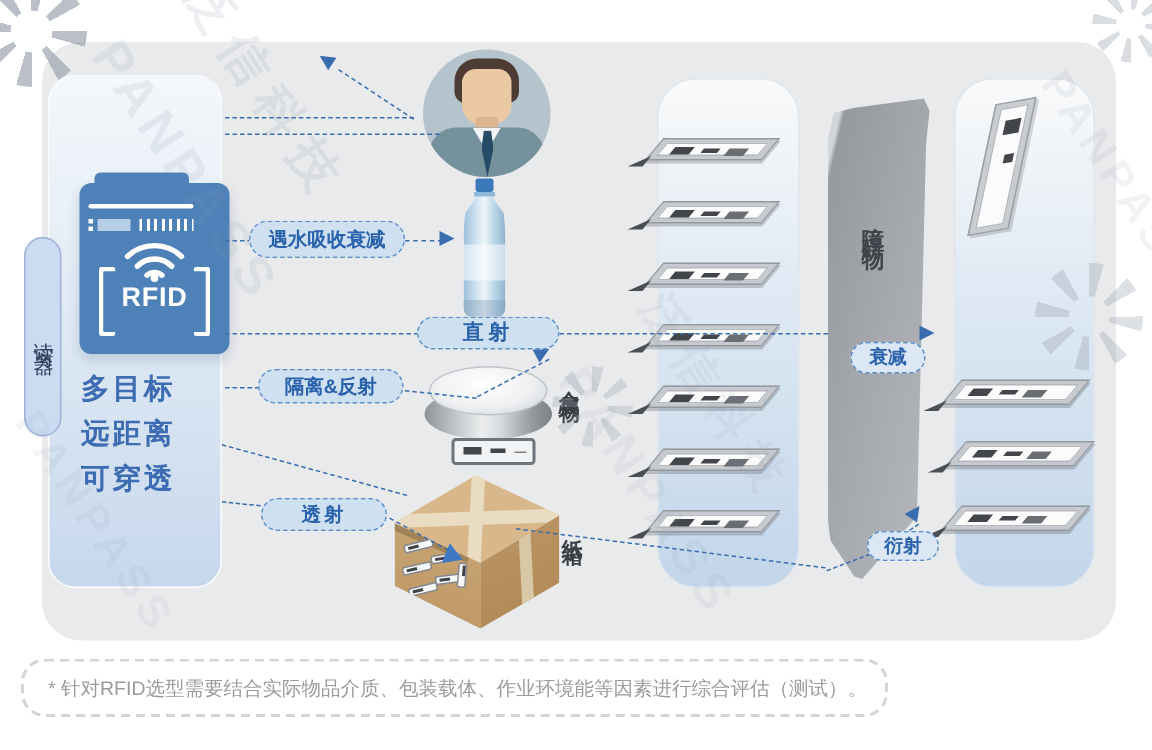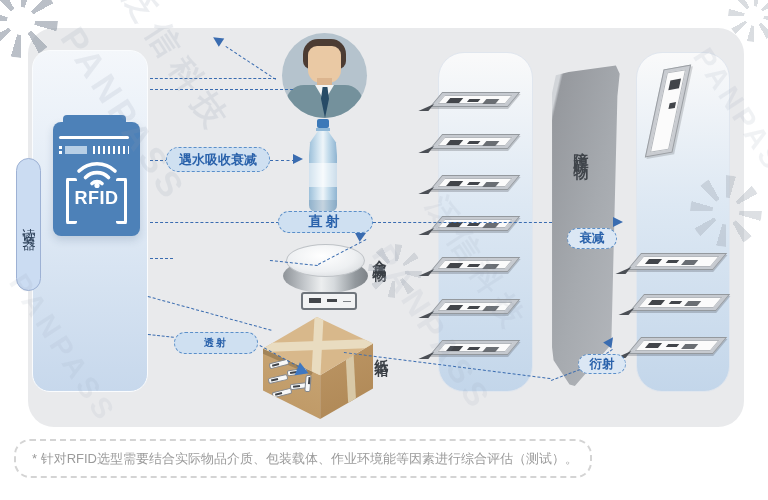--- a/index.html
+++ b/index.html
@@ -23,21 +23,21 @@
     mask:radial-gradient(circle,transparent 0 26%,#000 27% 72%,transparent 73%);}
 
   
   .reader-panel{left:32px;top:50px;width:116px;height:342px;border-radius:18px;border:1px solid #fafcfe;
     background:linear-gradient(180deg,#f4f7fb 0%,#e3ecf6 40%,#c7d8ec 100%);z-index:5;}
   .reader-pill{left:16px;top:158px;width:25px;height:133px;border-radius:13px;background:#cbdcf2;border:1px solid #9db1d4;
     display:flex;align-items:center;justify-content:center;writing-mode:vertical-rl;
     font-size:13.5px;color:#2b3f58;letter-spacing:5px;z-index:6;}
 
   
-  .device{left:53px;top:122px;width:87px;height:114px;background:var(--deviceBlue);border-radius:8px;
+  .device{left:53px;top:122px;width:100px;height:114px;background:var(--deviceBlue);border-radius:8px;
     box-shadow:0 4px 8px rgba(40,70,110,.18);z-index:6;padding-left:16px;}
   .device .tab{position:absolute;left:10px;top:-7px;width:63px;height:10px;background:var(--deviceBlue);border-radius:4px 4px 0 0;}
   .device .hline{position:absolute;left:6px;top:14px;width:70px;height:3px;background:#fff;border-radius:2px;}
   .device .m1{position:absolute;left:6px;top:24px;width:3px;height:3px;background:#fff;box-shadow:0 5px 0 #fff;}
   .device .m2{position:absolute;left:12px;top:24px;width:22px;height:8px;background:#b7cfe6;}
   .device .bars{position:absolute;left:40px;top:24px;width:36px;height:8px;
     background:repeating-linear-gradient(90deg,#fff 0 2px,transparent 2px 5px);}
   .device .wifi{position:absolute;left:0;right:0;top:34px;display:block;margin:0 auto;}
   .device .brkL,.device .brkR{position:absolute;top:56px;width:11px;height:46px;border:3.5px solid #fff;border-radius:2px;}
   .device .brkL{left:13px;border-right:none;}
@@ -156,20 +156,25 @@
       <path d="M5 15 A 26 26 0 0 1 41 15" stroke="#fff" stroke-width="3.6" fill="none" stroke-linecap="round"></path>
       <path d="M11.5 21.5 A 16 16 0 0 1 34.5 21.5" stroke="#fff" stroke-width="3.6" fill="none" stroke-linecap="round"></path>
       <path d="M18 27.5 A 7.5 7.5 0 0 1 28 27.5" stroke="#fff" stroke-width="3.6" fill="none" stroke-linecap="round"></path>
       <circle cx="23" cy="29.4" r="2.6" fill="#fff"></circle>
     </svg>
     <div class="brkL"></div>
     <div class="brkR"></div>
     <div class="rfid-text">RFID</div>
   </div>
 
+  <div class="abs features">
+    <div>多目标</div>
+    <div>远距离</div>
+    <div>可穿透</div>
+  </div>
 
   <div class="dl" style="left:150px;top:78px;width:126px;"></div>
   <div class="dl" style="left:226px;top:46px;width:60px;transform:rotate(33.4deg);"></div>
   <div class="arr" style="left:216px;top:36px;transform:rotate(-147deg);"></div>
   <div class="dl" style="left:150px;top:89px;width:143px;"></div>
 
   <div class="dl" style="left:150px;top:160px;width:18px;"></div>
   <div class="dl" style="left:270px;top:160px;width:25px;"></div>
   <div class="arr" style="left:293px;top:154px;"></div>
 
@@ -187,21 +192,22 @@
   <div class="dl" style="left:260px;top:345px;width:50px;transform:rotate(28.6deg);z-index:11;"></div>
   <div class="arr" style="left:297px;top:363px;transform:rotate(22deg);border-top-width:7px;border-bottom-width:7px;border-left-width:12px;border-left-color:#3f78c2;z-index:12;"></div>
   <div class="dl" style="left:344px;top:352px;width:208px;transform:rotate(7.2deg);z-index:22;"></div>
 
   <div class="dl" style="left:551px;top:380px;width:31px;transform:rotate(-20.8deg);z-index:22;"></div>
   <div class="dl" style="left:595px;top:361px;width:21px;transform:rotate(-35deg);z-index:22;"></div>
   <div class="arr" style="left:606px;top:338px;transform:rotate(-55deg);z-index:22;"></div>
 
   <div class="pill" style="left:278px;top:211px;width:95px;height:22px;font-size:14px;letter-spacing:3px;">直射</div>
   <div class="pill" style="left:166px;top:147px;width:104px;height:25px;font-size:13px;">遇水吸收衰减</div>
-  <div class="pill" style="left:174px;top:332px;width:84px;height:22px;font-size:10px;letter-spacing:2px;">透射</div>
+  <div class="pill" style="left:172px;top:246px;width:97px;height:23px;font-size:13px;">隔离&amp;反射</div>
+  <div class="pill" style="left:174px;top:332px;width:84px;height:22px;font-size:13px;letter-spacing:2px;">透射</div>
   <div class="pill" style="left:567px;top:228px;width:50px;height:21px;font-size:12.5px;background:#dbe7f4;">衰减</div>
   <div class="pill" style="left:578px;top:354px;width:48px;height:20px;font-size:12.5px;background:#dbe7f4;">衍射</div>
 
   <div class="abs person">
     <div class="hair"></div>
     <div class="face"></div>
     <div class="neck"></div>
     <div class="suit"></div>
     <div class="shirt"></div>
     <div class="tie"></div>

